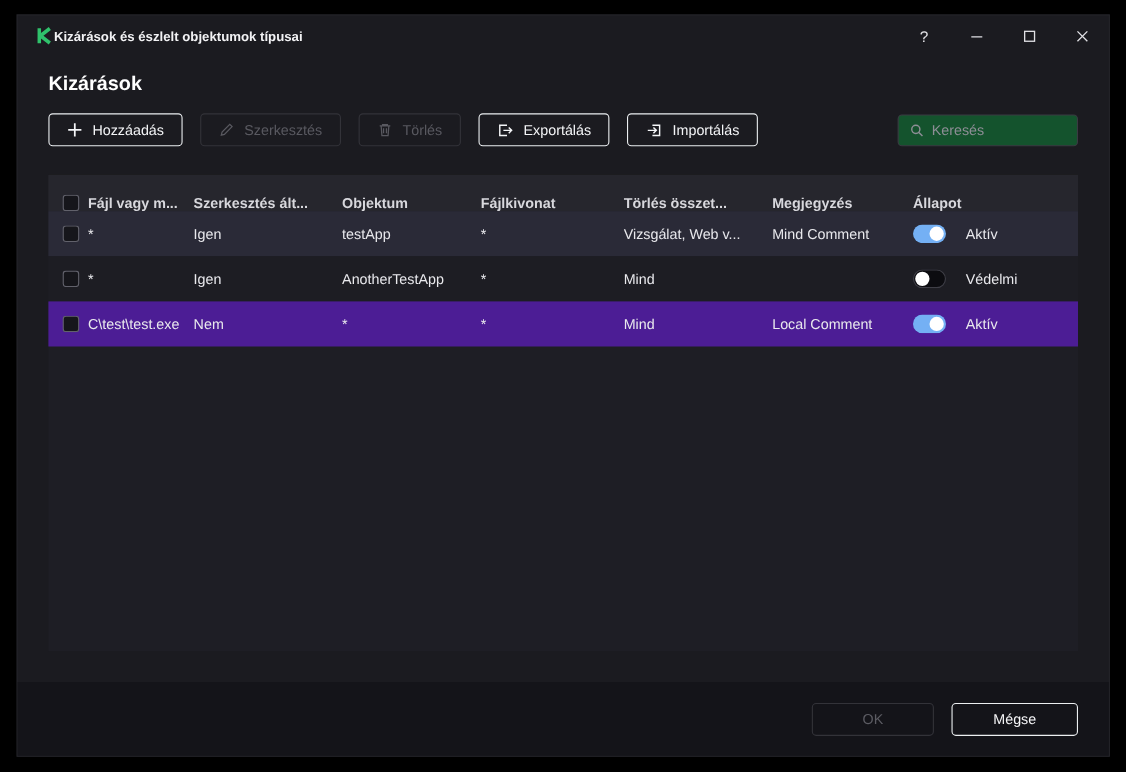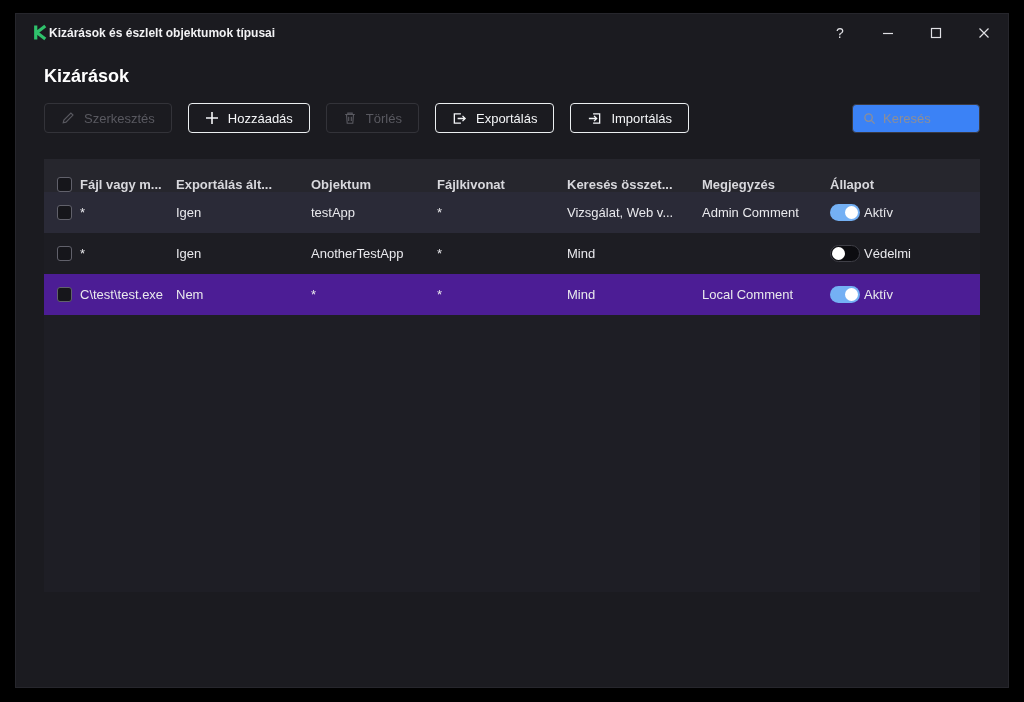--- a/index.html
+++ b/index.html
@@ -19,21 +19,21 @@
 
   
   .content{flex:1;min-height:0;padding:0 28px;display:flex;flex-direction:column}
   .page-title{margin-top:14px;font-size:18px;line-height:22px;font-weight:700;color:#fff}
 
   .toolbar{margin-top:16px;height:30px;flex:none;display:flex;align-items:center;gap:16px}
   .btn{height:30px;border-radius:4px;display:inline-flex;align-items:center;gap:9px;
     padding:0 16px;font-size:13px;background:transparent;white-space:nowrap}
   .btn.enabled{border:1px solid #eceff1;color:#f4f5f7}
   .btn.disabled{border:1px solid #333339;color:#595960}
-  .search{margin-left:auto;width:128px;height:29px;background:#3b82f6;border:1px solid #3a3a42;
+  .search{margin-left:auto;width:164px;height:29px;background:#14532d;border:1px solid #3a3a42;
     border-radius:4px;display:flex;align-items:center;gap:7px;padding:0 10px}
   .search input{flex:1;min-width:0;background:transparent;border:0;outline:0;color:#e8e8ec;
     font-size:13px;font-family:inherit}
   .search input::placeholder{color:#8e8e96}
 
   
   .table{margin-top:26px;height:433px;flex:none;background:#1e1e25;display:flex;flex-direction:column}
   .thead{height:33px;flex:none;background:#26262d;display:flex;align-items:flex-end;
     font-size:13px;font-weight:700;color:#d8d8dd}
   .trow{height:41px;flex:none;display:flex;align-items:center;font-size:13px;color:#e9e9ed}
@@ -49,21 +49,21 @@
 
   .checkbox{width:15px;height:15px;border:1px solid #61616b;border-radius:3px;background:#16161b;
     display:inline-block;flex:none}
 
   .toggle{width:30px;height:17px;border-radius:9px;position:relative;flex:none}
   .toggle.on{background:var(--toggle-active,#74b0f4)}
   .toggle.off{background:#0c0c10;border:1px solid #3f3f47}
   .toggle::after{content:"";position:absolute;top:2px;width:13px;height:13px;border-radius:50%;background:#fff}
   .toggle.on::after{right:2px}
   .toggle.off::after{left:1px;top:1px}
-  .status-label{margin-left:4px}
+  .status-label{margin-left:18px}
 
   
   .footer{flex:none;height:67px;background:#141419;display:flex;align-items:center;
     justify-content:flex-end;gap:16px;padding:0 28px}
   .fbtn{height:30px;border-radius:4px;font-size:13px;display:flex;align-items:center;
     justify-content:center;background:transparent}
   .fbtn.ok{width:111px;border:1px solid #333339;color:#5c5c63}
   .fbtn.cancel{width:115px;border:1px solid #eceff1;color:#f6f6f8}
 
   svg{display:block}
@@ -97,35 +97,35 @@
             <path d="M1.5 1.5l9 9M10.5 1.5l-9 9" stroke="#e0e0e4" stroke-width="1.2"></path>
           </svg>
       </div>
     </div>
   </div>
 
   <div class="content">
     <div class="page-title">Kizárások</div>
 
     <div class="toolbar">
+      <div class="btn enabled">
+        <span>
+          <svg width="14" height="14" viewBox="0 0 14 14">
+              <path d="M7 1v12M1 7h12" stroke="#f4f5f7" stroke-width="1.6"></path>
+            </svg>
+        </span>
+        <span>Hozzáadás</span>
+      </div>
       <div class="btn disabled">
         <span>
           <svg width="14" height="14" viewBox="0 0 16 16">
               <path d="M2.5 13.5l.8-3.2 8-8 2.4 2.4-8 8-3.2.8z" fill="none" stroke="#595960" stroke-width="1.3"></path>
             </svg>
         </span>
         <span>Szerkesztés</span>
-      </div>
-      <div class="btn enabled">
-        <span>
-          <svg width="14" height="14" viewBox="0 0 14 14">
-              <path d="M7 1v12M1 7h12" stroke="#f4f5f7" stroke-width="1.6"></path>
-            </svg>
-        </span>
-        <span>Hozzáadás</span>
       </div>
       <div class="btn disabled">
         <span>
           <svg width="14" height="14" viewBox="0 0 16 16" fill="none" stroke="#595960" stroke-width="1.3">
               <path d="M2.5 4h11M5.5 4V2.5h5V4M4 4l.8 10h6.4L12 4M6.5 6.5v5M9.5 6.5v5"></path>
             </svg>
         </span>
         <span>Törlés</span>
       </div>
       <div class="btn enabled">
@@ -154,39 +154,39 @@
         <input type="text" placeholder="Keresés" style="">
       </div>
     </div>
 
     <div class="table">
       <div class="thead">
         <div class="cell c-check">
           <span class="checkbox"></span>
         </div>
         <div class="cell c1">Fájl vagy m...</div>
-        <div class="cell c2 sep">Exportálás ált...</div>
+        <div class="cell c2 sep">Szerkesztés ált...</div>
         <div class="cell c3 sep">Objektum</div>
         <div class="cell c4 sep">Fájlkivonat</div>
-        <div class="cell c5 sep">Keresés összet...</div>
+        <div class="cell c5 sep">Törlés összet...</div>
         <div class="cell c6 sep">Megjegyzés</div>
         <div class="cell c7 sep">Állapot</div>
         <div class="cell c-spare sep"></div>
       </div>
 
       <div class="trow r0">
         <div class="cell c-check">
           <span class="checkbox"></span>
         </div>
         <div class="cell c1">*</div>
         <div class="cell c2">Igen</div>
         <div class="cell c3">testApp</div>
         <div class="cell c4">*</div>
         <div class="cell c5">Vizsgálat, Web v...</div>
-        <div class="cell c6">Admin Comment</div>
+        <div class="cell c6">Mind Comment</div>
         <div class="cell c7">
           <span class="toggle on"></span>
           <span class="status-label">Aktív</span>
         </div>
         <div class="cell c-spare"></div>
       </div>
 
       <div class="trow r1">
         <div class="cell c-check">
           <span class="checkbox"></span>
@@ -216,14 +216,18 @@
         <div class="cell c6">Local Comment</div>
         <div class="cell c7">
           <span class="toggle on"></span>
           <span class="status-label">Aktív</span>
         </div>
         <div class="cell c-spare"></div>
       </div>
     </div>
   </div>
 
+  <div class="footer">
+    <div class="fbtn ok">OK</div>
+    <div class="fbtn cancel">Mégse</div>
+  </div>
 
 </div>
 
 </body></html>

